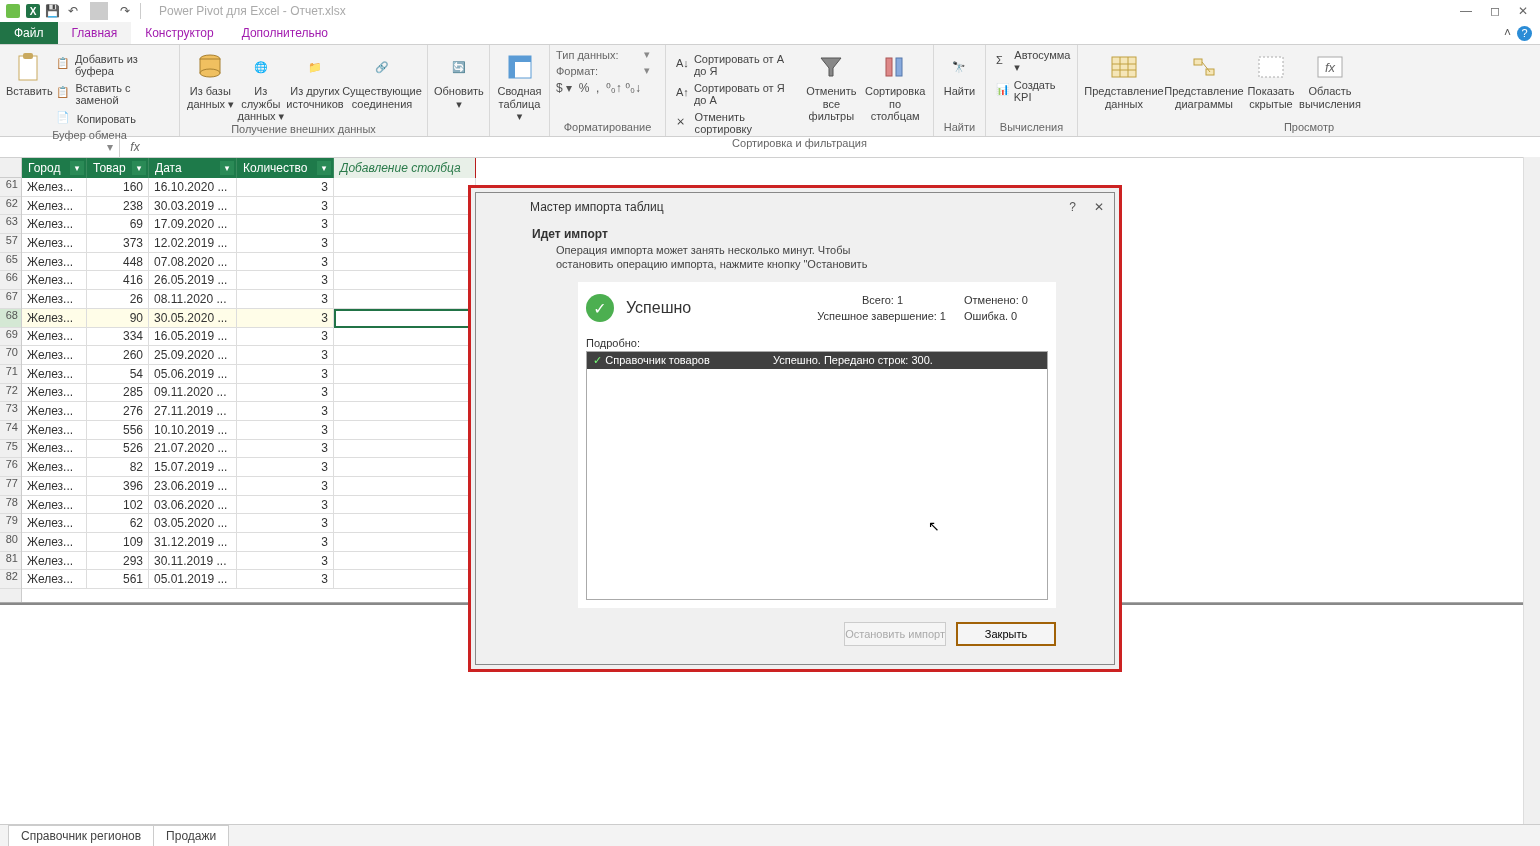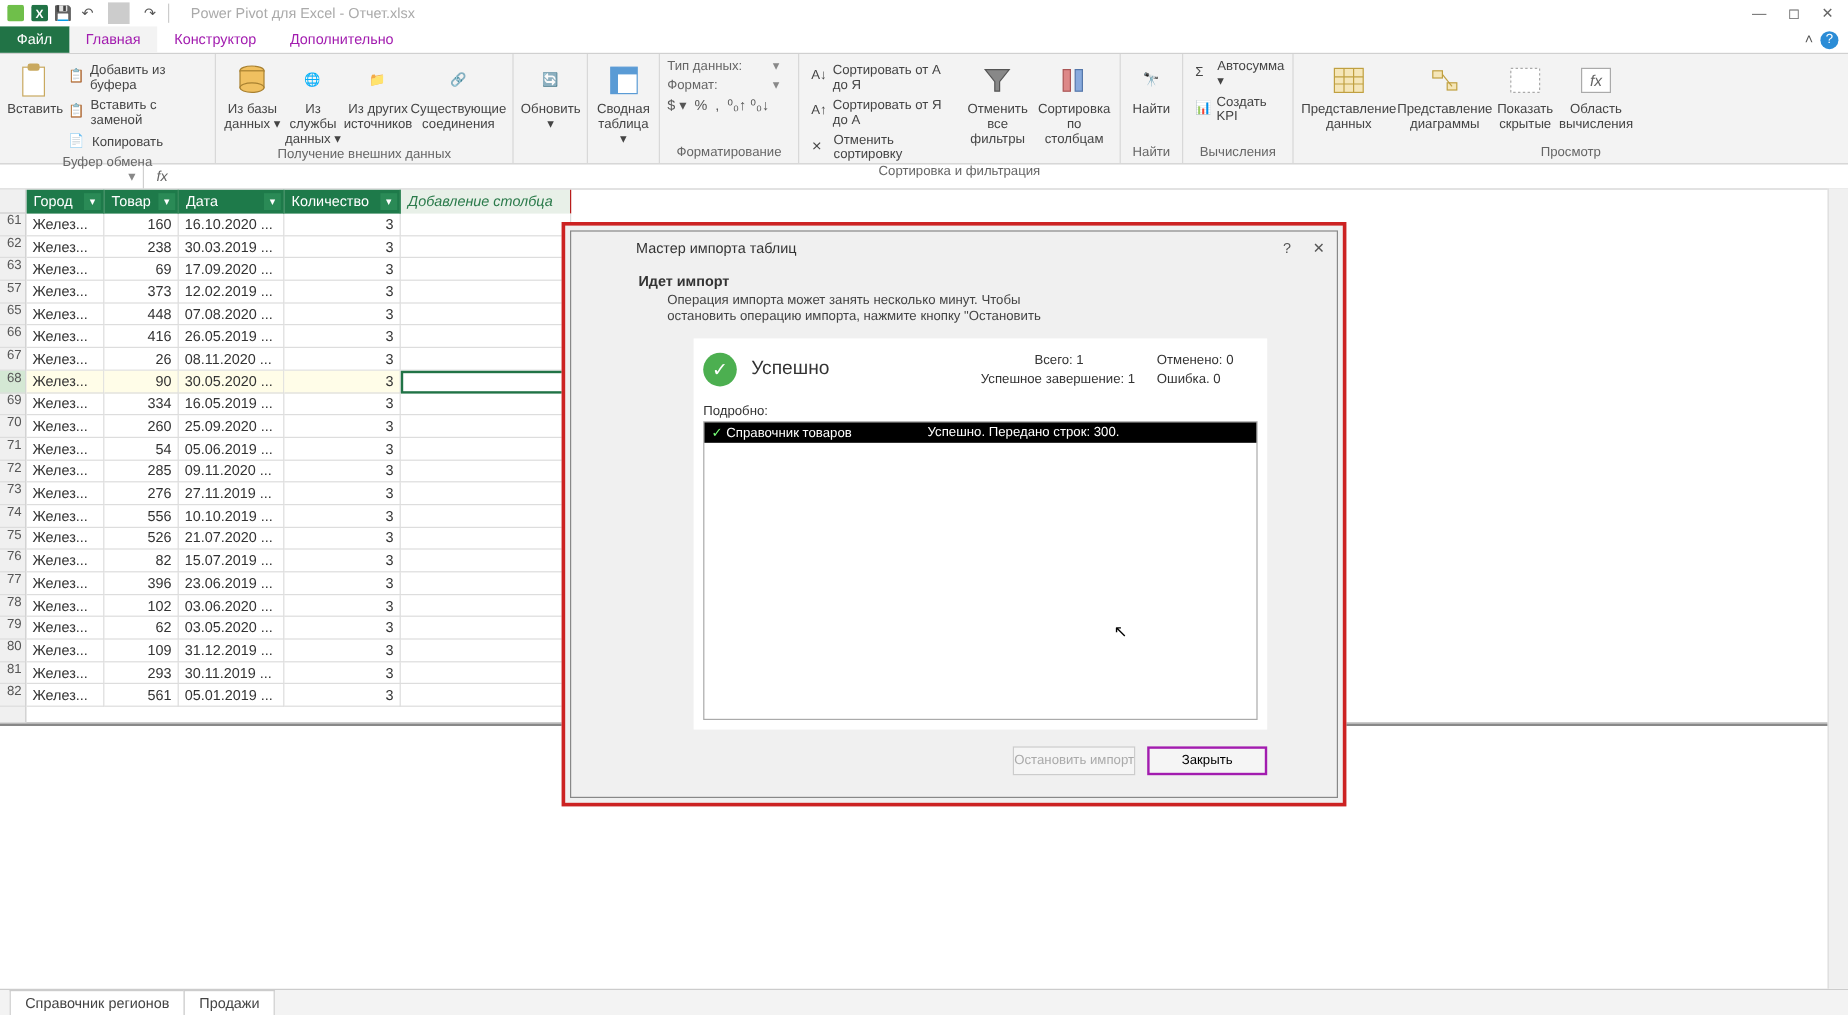--- a/index.html
+++ b/index.html
@@ -73,27 +73,27 @@
 .dlg-panel { flex: 1; background: #fff; margin: 10px 46px 0 46px; display: flex; flex-direction: column; padding: 8px; }
 .dlg-status-row { display: flex; align-items: center; gap: 12px; padding: 2px 0 6px 0; }
 .success-icon { width: 28px; height: 28px; border-radius: 50%; background: #4caf50; display: flex; align-items: center; justify-content: center; color: #fff; font-size: 16px; }
 .dlg-status-row .stext { font-size: 16px; color: #333; }
 .dlg-stats { margin-left: auto; font-size: 11px; color: #333; text-align: right; line-height: 1.5; }
 .dlg-stats div span { display: inline-block; min-width: 84px; text-align: left; margin-left: 18px; }
 .dlg-det-lbl { font-size: 11px; color: #333; margin-top: 6px; }
 .dlg-table { border: 1px solid #aaa; margin-top: 2px; flex: 1; font-size: 11px; }
 .dlg-th { display: flex; background: #f0f0f0; border-bottom: 1px solid #aaa; }
 .dlg-th div { padding: 2px 6px; border-right: 1px solid #aaa; }
-.dlg-tr { display: flex; background: #000000; color: #fff; }
+.dlg-tr { display: flex; background: #404040; color: #fff; }
 .dlg-tr div { padding: 2px 6px; }
 .dt1 { width: 180px; } .dt2 { width: 256px; } .dt3 { flex: 1; }
 .dlg-btns { display: flex; justify-content: flex-end; gap: 10px; padding: 14px 46px 8px 0; }
 .dlg-btn { min-width: 100px; height: 24px; border: 1px solid #888; background: #f5f5f5; font-size: 11px; cursor: pointer; }
 .dlg-btn.disabled { color: #aaa; border-color: #ccc; cursor: default; }
-.dlg-btn.primary { border: 2px solid #a21caf; }
+.dlg-btn.primary { border: 2px solid #a16207; }
 
 .cursor-icon { position: absolute; left: 928px; top: 518px; font-size: 14px; color: #000; z-index: 200; pointer-events: none; }
 
 svg { display: block; }
 .scrolltrack-v { position:absolute; right:0; top:157px; bottom:22px; width:17px; background:#f0f0f0; border-left:1px solid #ddd; }
 .help-circle { width:15px; height:15px; border-radius:50%; background:#2b8cd6; color:#fff; font-size:11px; display:inline-flex; align-items:center; justify-content:center; }
 </style>
 </head>
 <body>
 

